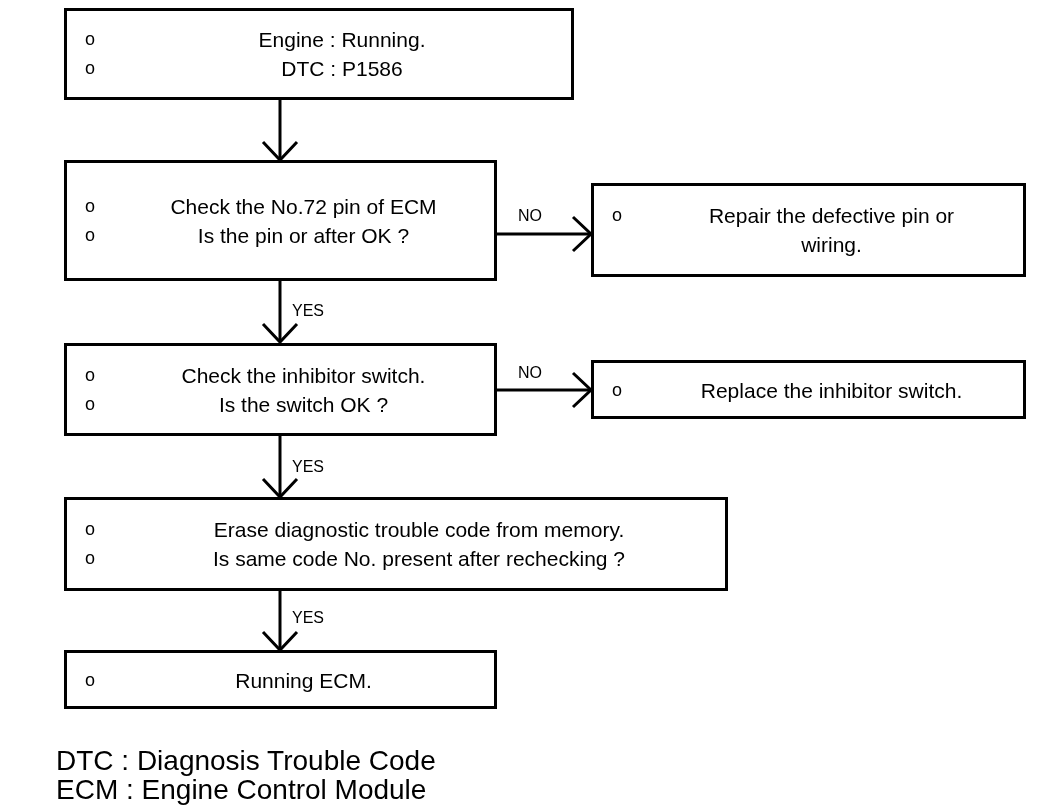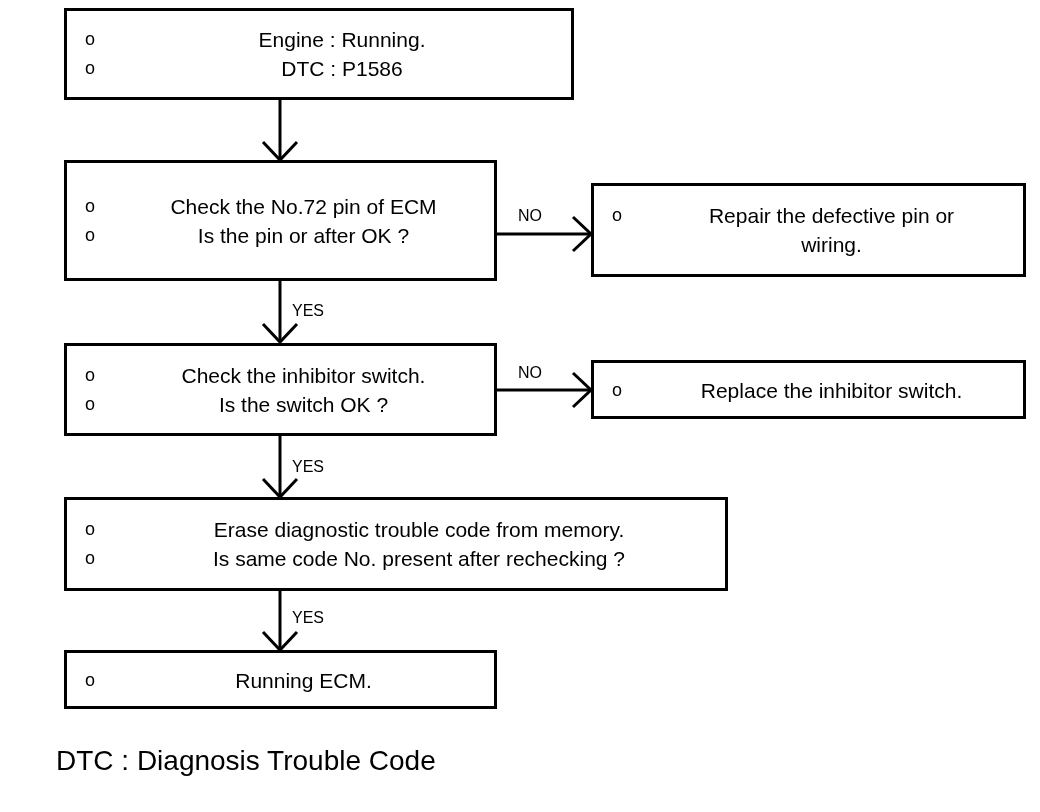--- a/index.html
+++ b/index.html
@@ -193,13 +193,14 @@
 </div>
 
 <span class="edge-label" style="left:518px; top:204px;">NO</span>
 <span class="edge-label" style="left:292px; top:299px;">YES</span>
 <span class="edge-label" style="left:518px; top:361px;">NO</span>
 <span class="edge-label" style="left:292px; top:455px;">YES</span>
 <span class="edge-label" style="left:292px; top:606px;">YES</span>
 
 <div id="legend">
   <div class="legend-line">DTC : Diagnosis Trouble Code</div>
+  <div class="legend-line">ECM : Engine Control Module</div>
 </div>
 
 </body></html>

